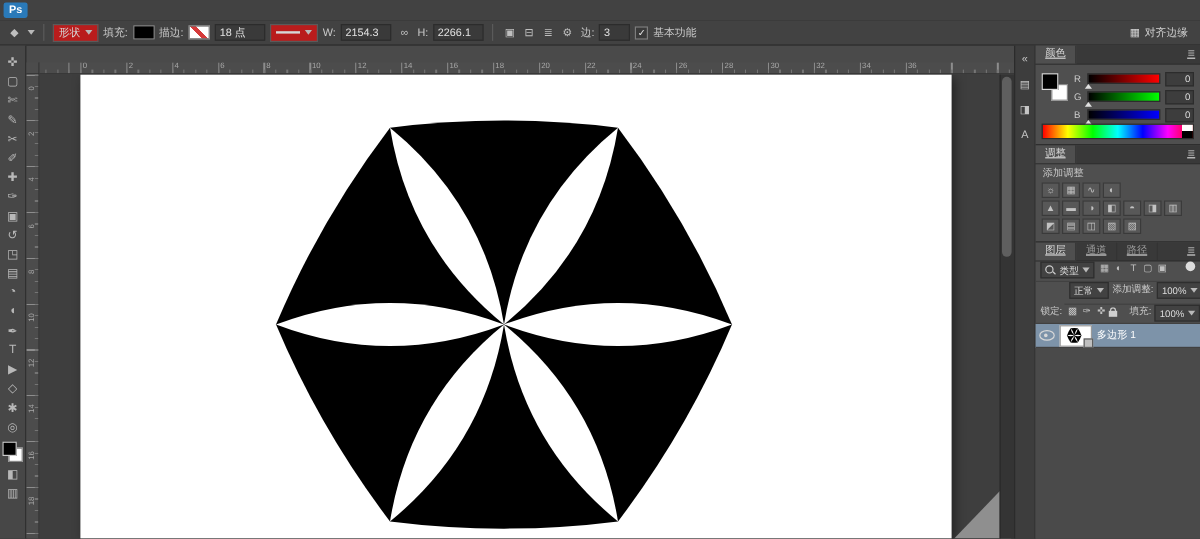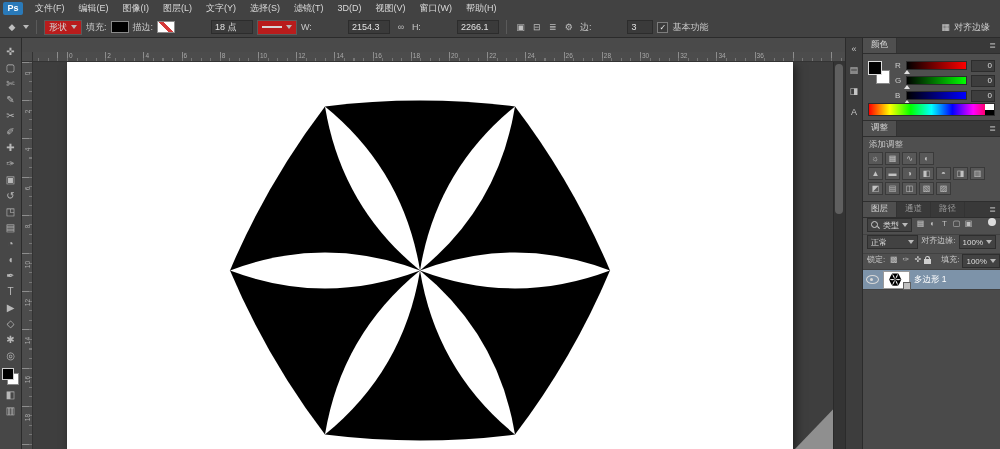--- a/index.html
+++ b/index.html
@@ -14,21 +14,21 @@
   .menu-item{padding:0 7px;height:17px;line-height:17px;color:#d9d9d9;white-space:nowrap;}
 
   
   #optionsbar{position:absolute;left:0;top:17px;width:1000px;height:21px;background:#424242;
               border-bottom:1px solid #2b2b2b;display:flex;align-items:center;font-size:9px;
               gap:4px;padding-left:5px;box-sizing:border-box;}
   .obar-label{color:#c9c9c9;white-space:nowrap;}
   .opt-box{display:flex;align-items:center;background:#b91c1c;border:1px solid #5a5a5a;
            height:13px;padding:0 4px;gap:4px;white-space:nowrap;}
   .opt-input{display:flex;align-items:center;background:#3a3a3a;border:1px solid #2c2c2c;
-             height:12px;padding:0 3px;min-width:34px;white-space:nowrap;color:#e2e2e2;margin-left:32px;}
+             height:12px;padding:0 3px;min-width:34px;white-space:nowrap;color:#e2e2e2;}
   .vsep{width:1px;height:14px;background:#5a5a5a;margin:0 3px;}
   .car{width:0;height:0;border-left:3px solid transparent;border-right:3px solid transparent;
        border-top:4px solid #b9b9b9;}
   .swatch-fill{width:16px;height:10px;background:#000;border:1px solid #8a8a8a;}
   .swatch-stroke{width:16px;height:10px;border:1px solid #8a8a8a;
      background:linear-gradient(45deg,#fff 40%,#d53a3a 40%,#d53a3a 58%,#fff 58%);}
   .stroke-line{width:20px;height:2px;background:#d6d6d6;}
   .icon-btn{width:14px;height:13px;display:flex;align-items:center;justify-content:center;
             color:#bfbfbf;font-size:9px;}
   .cb{width:9px;height:9px;background:#3a3a3a;border:1px solid #7d7d7d;color:#e8e8e8;
@@ -87,22 +87,22 @@
   
   #dockstrip{position:absolute;left:845px;top:38px;width:17px;bottom:0;background:#3d3d3d;
              border-left:1px solid #2b2b2b;display:flex;flex-direction:column;align-items:center;
              padding-top:5px;gap:9px;box-sizing:border-box;}
   .dock-icon{width:13px;height:12px;display:flex;align-items:center;justify-content:center;
              color:#c5c5c5;font-size:9px;}
 
   
   #rightcol{position:absolute;left:862px;top:38px;width:138px;bottom:0;background:#474747;
             border-left:1px solid #2b2b2b;display:flex;flex-direction:column;box-sizing:border-box;}
-  .panel-header{height:15px;background:#393939;display:flex;align-items:center;font-size:8.5px;
-                border-bottom:1px solid #2e2e2e;}
+  .panel-header{height:15px;background:#393939;display:flex;align-items:flex-start;font-size:8.5px;
+                border-bottom:1px solid #2e2e2e;text-decoration:underline;}
   .ptab{padding:1px 8px 2px;background:transparent;color:#9a9a9a;border-right:1px solid #333;
         white-space:nowrap;}
   .ptab.active{background:#4f4f4f;color:#d8d8d8;}
   .pmenu{margin-left:auto;padding-right:4px;color:#aaa;font-size:8px;line-height:13px;}
 
   
   #colorpanel{position:relative;height:66px;background:#4f4f4f;border-bottom:1px solid #2e2e2e;}
   .cp-swatches{position:absolute;left:5px;top:7px;width:24px;height:26px;}
   .cp-fg{position:absolute;left:0;top:0;width:12px;height:12px;background:#000;border:1px solid #ddd;z-index:2;}
   .cp-bg{position:absolute;left:8px;top:9px;width:12px;height:12px;background:#fff;border:1px solid #888;}
@@ -125,21 +125,21 @@
   #adj-grid{position:absolute;left:5px;top:15px;display:flex;flex-direction:column;gap:2px;}
   .adj-row{display:flex;gap:2px;}
   .adj{width:15px;height:13px;background:#585858;border:1px solid #3a3a3a;color:#c2c2c2;
        font-size:8px;display:flex;align-items:center;justify-content:center;box-sizing:border-box;}
 
   
   #layerswrap{flex:1;display:flex;flex-direction:column;min-height:0;}
   #layerspanel{flex:1;background:#4f4f4f;display:flex;flex-direction:column;font-size:8.5px;min-height:0;}
   .lp-row{display:flex;align-items:flex-start;gap:3px;padding:0 4px;border-bottom:1px solid #414141;}
   #filter-row{height:16px;}
-  #blend-row{height:18px;}
+  #blend-row{height:18px;margin-left:24px;}
   #lock-row{height:15px;}
   .mini-dd{display:flex;align-items:center;background:#424242;border:1px solid #2e2e2e;height:12px;
            padding:0 3px;gap:3px;font-size:8px;color:#ddd;white-space:nowrap;}
   .mag{position:relative;width:9px;height:9px;flex:none;}
   .mag::before{content:"";position:absolute;left:0;top:0;width:5px;height:5px;border:1px solid #ccc;border-radius:50%;}
   .mag::after{content:"";position:absolute;left:6px;top:6px;width:3px;height:1px;background:#ccc;transform:rotate(45deg);}
   .tiny-icon{width:11px;height:11px;display:flex;align-items:center;justify-content:center;
              color:#c0c0c0;font-size:8px;flex:none;}
   .toggle{width:8px;height:8px;border-radius:50%;background:#ddd;margin-left:auto;flex:none;}
   .lrow{height:19px;display:flex;align-items:center;gap:4px;padding:0 3px;background:#4f4f4f;
@@ -156,33 +156,20 @@
                      border:1px solid #cfcfcf;border-bottom:none;border-radius:3px 3px 0 0;}
   #layers-filler{flex:1;background:#4a4a4a;}
 </style>
 </head>
 <body>
 
 <div id="app">
 
   <div id="menubar">
     <span class="ps-logo">Ps</span>
-    <span id="menu-items" style="display:flex;">
-        <span class="menu-item">文件(F)</span>
-        <span class="menu-item">编辑(E)</span>
-        <span class="menu-item">图像(I)</span>
-        <span class="menu-item">图层(L)</span>
-        <span class="menu-item">文字(Y)</span>
-        <span class="menu-item">选择(S)</span>
-        <span class="menu-item">滤镜(T)</span>
-        <span class="menu-item">3D(D)</span>
-        <span class="menu-item">视图(V)</span>
-        <span class="menu-item">窗口(W)</span>
-        <span class="menu-item">帮助(H)</span>
-      </span>
   </div>
 
   <div id="optionsbar">
     <span class="icon-btn">◆</span>
     <span class="car"></span>
     <span class="vsep"></span>
     <span class="opt-box">
       <span>形状</span>
       <span class="car"></span>
     </span>
@@ -406,21 +393,21 @@
               <span class="tiny-icon">▢</span>
               <span class="tiny-icon">▣</span>
             </span>
           <span class="toggle"></span>
         </div>
         <div class="lp-row" id="blend-row">
           <span class="mini-dd" style="width:48px;justify-content:space-between;">
             <span>正常</span>
             <span class="car"></span>
           </span>
-          <span style="font-size:8px;color:#c9c9c9;white-space:nowrap;">对齐边缘:</span>
+          <span style="font-size:8px;color:#c9c9c9;white-space:nowrap;">添加调整:</span>
           <span class="mini-dd">
             <span>100%</span>
             <span class="car"></span>
           </span>
         </div>
         <div class="lp-row" id="lock-row">
           <span style="font-size:8px;color:#c9c9c9;white-space:nowrap;">锁定:</span>
           <span id="lock-icons" style="display:flex;gap:1px;align-items:center;">
               <span class="tiny-icon">▩</span>
               <span class="tiny-icon">✑</span>

